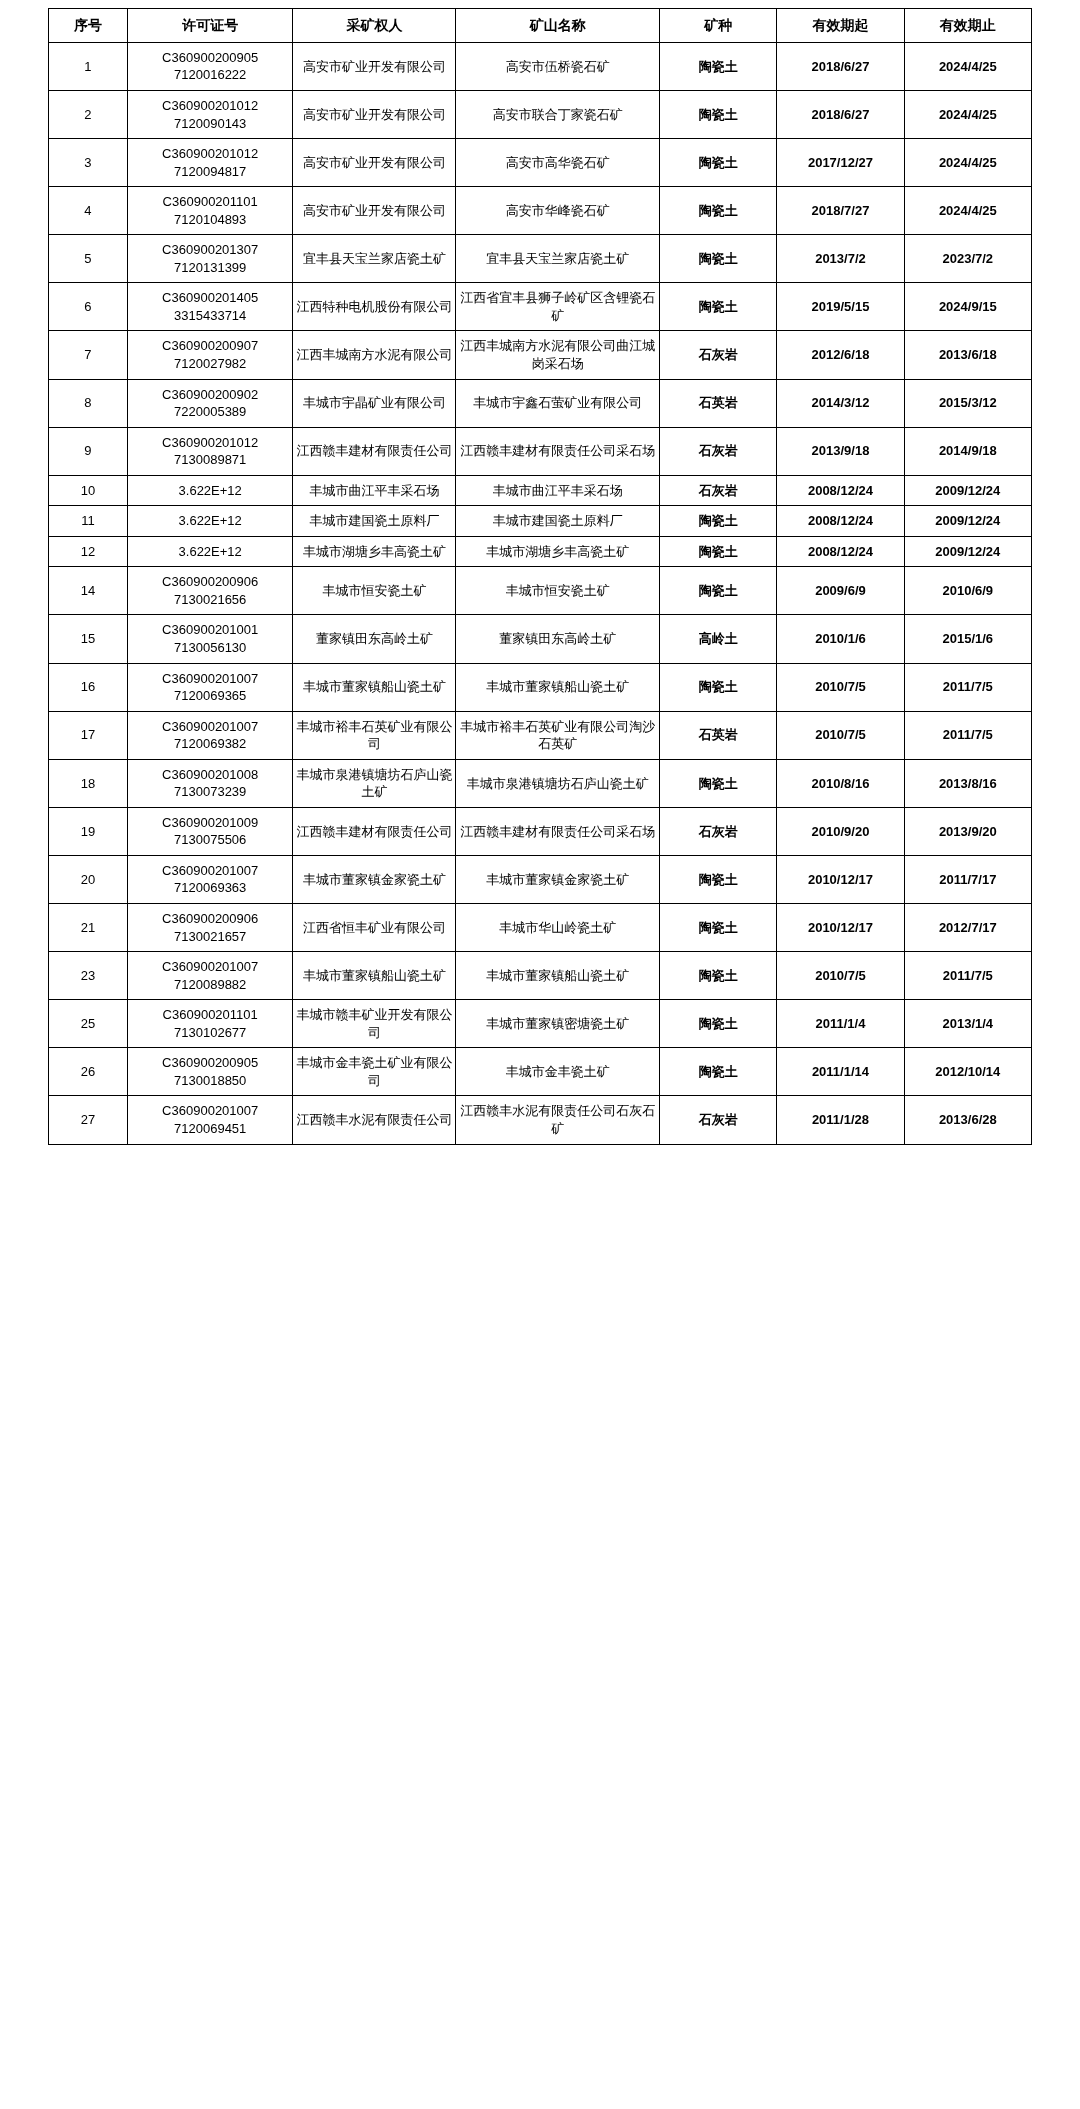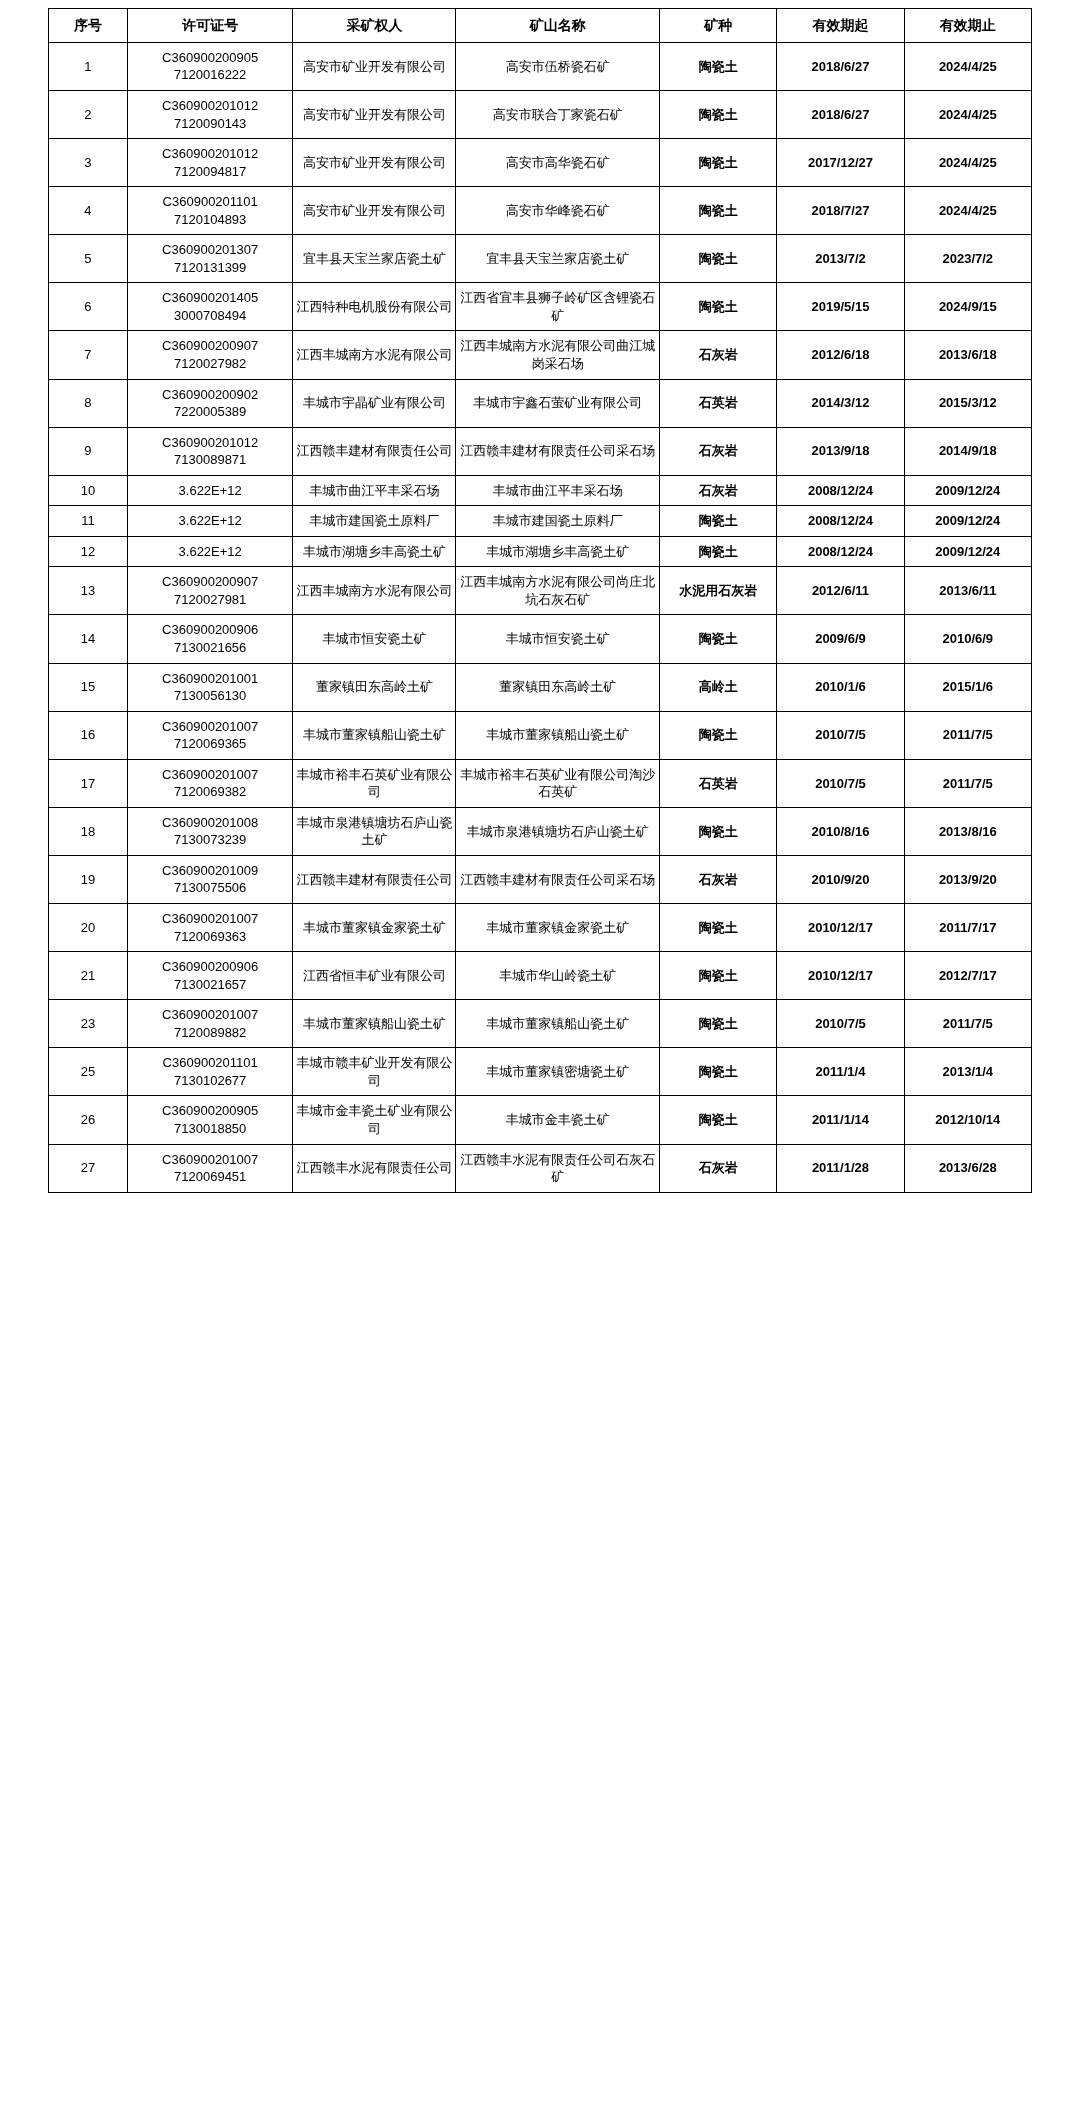--- a/index.html
+++ b/index.html
@@ -130,21 +130,21 @@
           <td class="col-seq">5</td>
           <td class="col-license">C360900201307 7120131399</td>
           <td class="col-owner">宜丰县天宝兰家店瓷土矿</td>
           <td class="col-mine">宜丰县天宝兰家店瓷土矿</td>
           <td class="col-type">陶瓷土</td>
           <td class="col-from">2013/7/2</td>
           <td class="col-to">2023/7/2</td>
         </tr>
         <tr>
           <td class="col-seq">6</td>
-          <td class="col-license">C360900201405 3000708494</td>
+          <td class="col-license">C360900201405 3315433714</td>
           <td class="col-owner">江西特种电机股份有限公司</td>
           <td class="col-mine">江西省宜丰县狮子岭矿区含锂瓷石矿</td>
           <td class="col-type">陶瓷土</td>
           <td class="col-from">2019/5/15</td>
           <td class="col-to">2024/9/15</td>
         </tr>
         <tr>
           <td class="col-seq">7</td>
           <td class="col-license">C360900200907 7120027982</td>
           <td class="col-owner">江西丰城南方水泥有限公司</td>
@@ -192,29 +192,20 @@
         <tr>
           <td class="col-seq">12</td>
           <td class="col-license">3.622E+12</td>
           <td class="col-owner">丰城市湖塘乡丰高瓷土矿</td>
           <td class="col-mine">丰城市湖塘乡丰高瓷土矿</td>
           <td class="col-type">陶瓷土</td>
           <td class="col-from">2008/12/24</td>
           <td class="col-to">2009/12/24</td>
         </tr>
         <tr>
-          <td class="col-seq">13</td>
-          <td class="col-license">C360900200907 7120027981</td>
-          <td class="col-owner">江西丰城南方水泥有限公司</td>
-          <td class="col-mine">江西丰城南方水泥有限公司尚庄北坑石灰石矿</td>
-          <td class="col-type">水泥用石灰岩</td>
-          <td class="col-from">2012/6/11</td>
-          <td class="col-to">2013/6/11</td>
-        </tr>
-        <tr>
           <td class="col-seq">14</td>
           <td class="col-license">C360900200906 7130021656</td>
           <td class="col-owner">丰城市恒安瓷土矿</td>
           <td class="col-mine">丰城市恒安瓷土矿</td>
           <td class="col-type">陶瓷土</td>
           <td class="col-from">2009/6/9</td>
           <td class="col-to">2010/6/9</td>
         </tr>
         <tr>
           <td class="col-seq">15</td>

